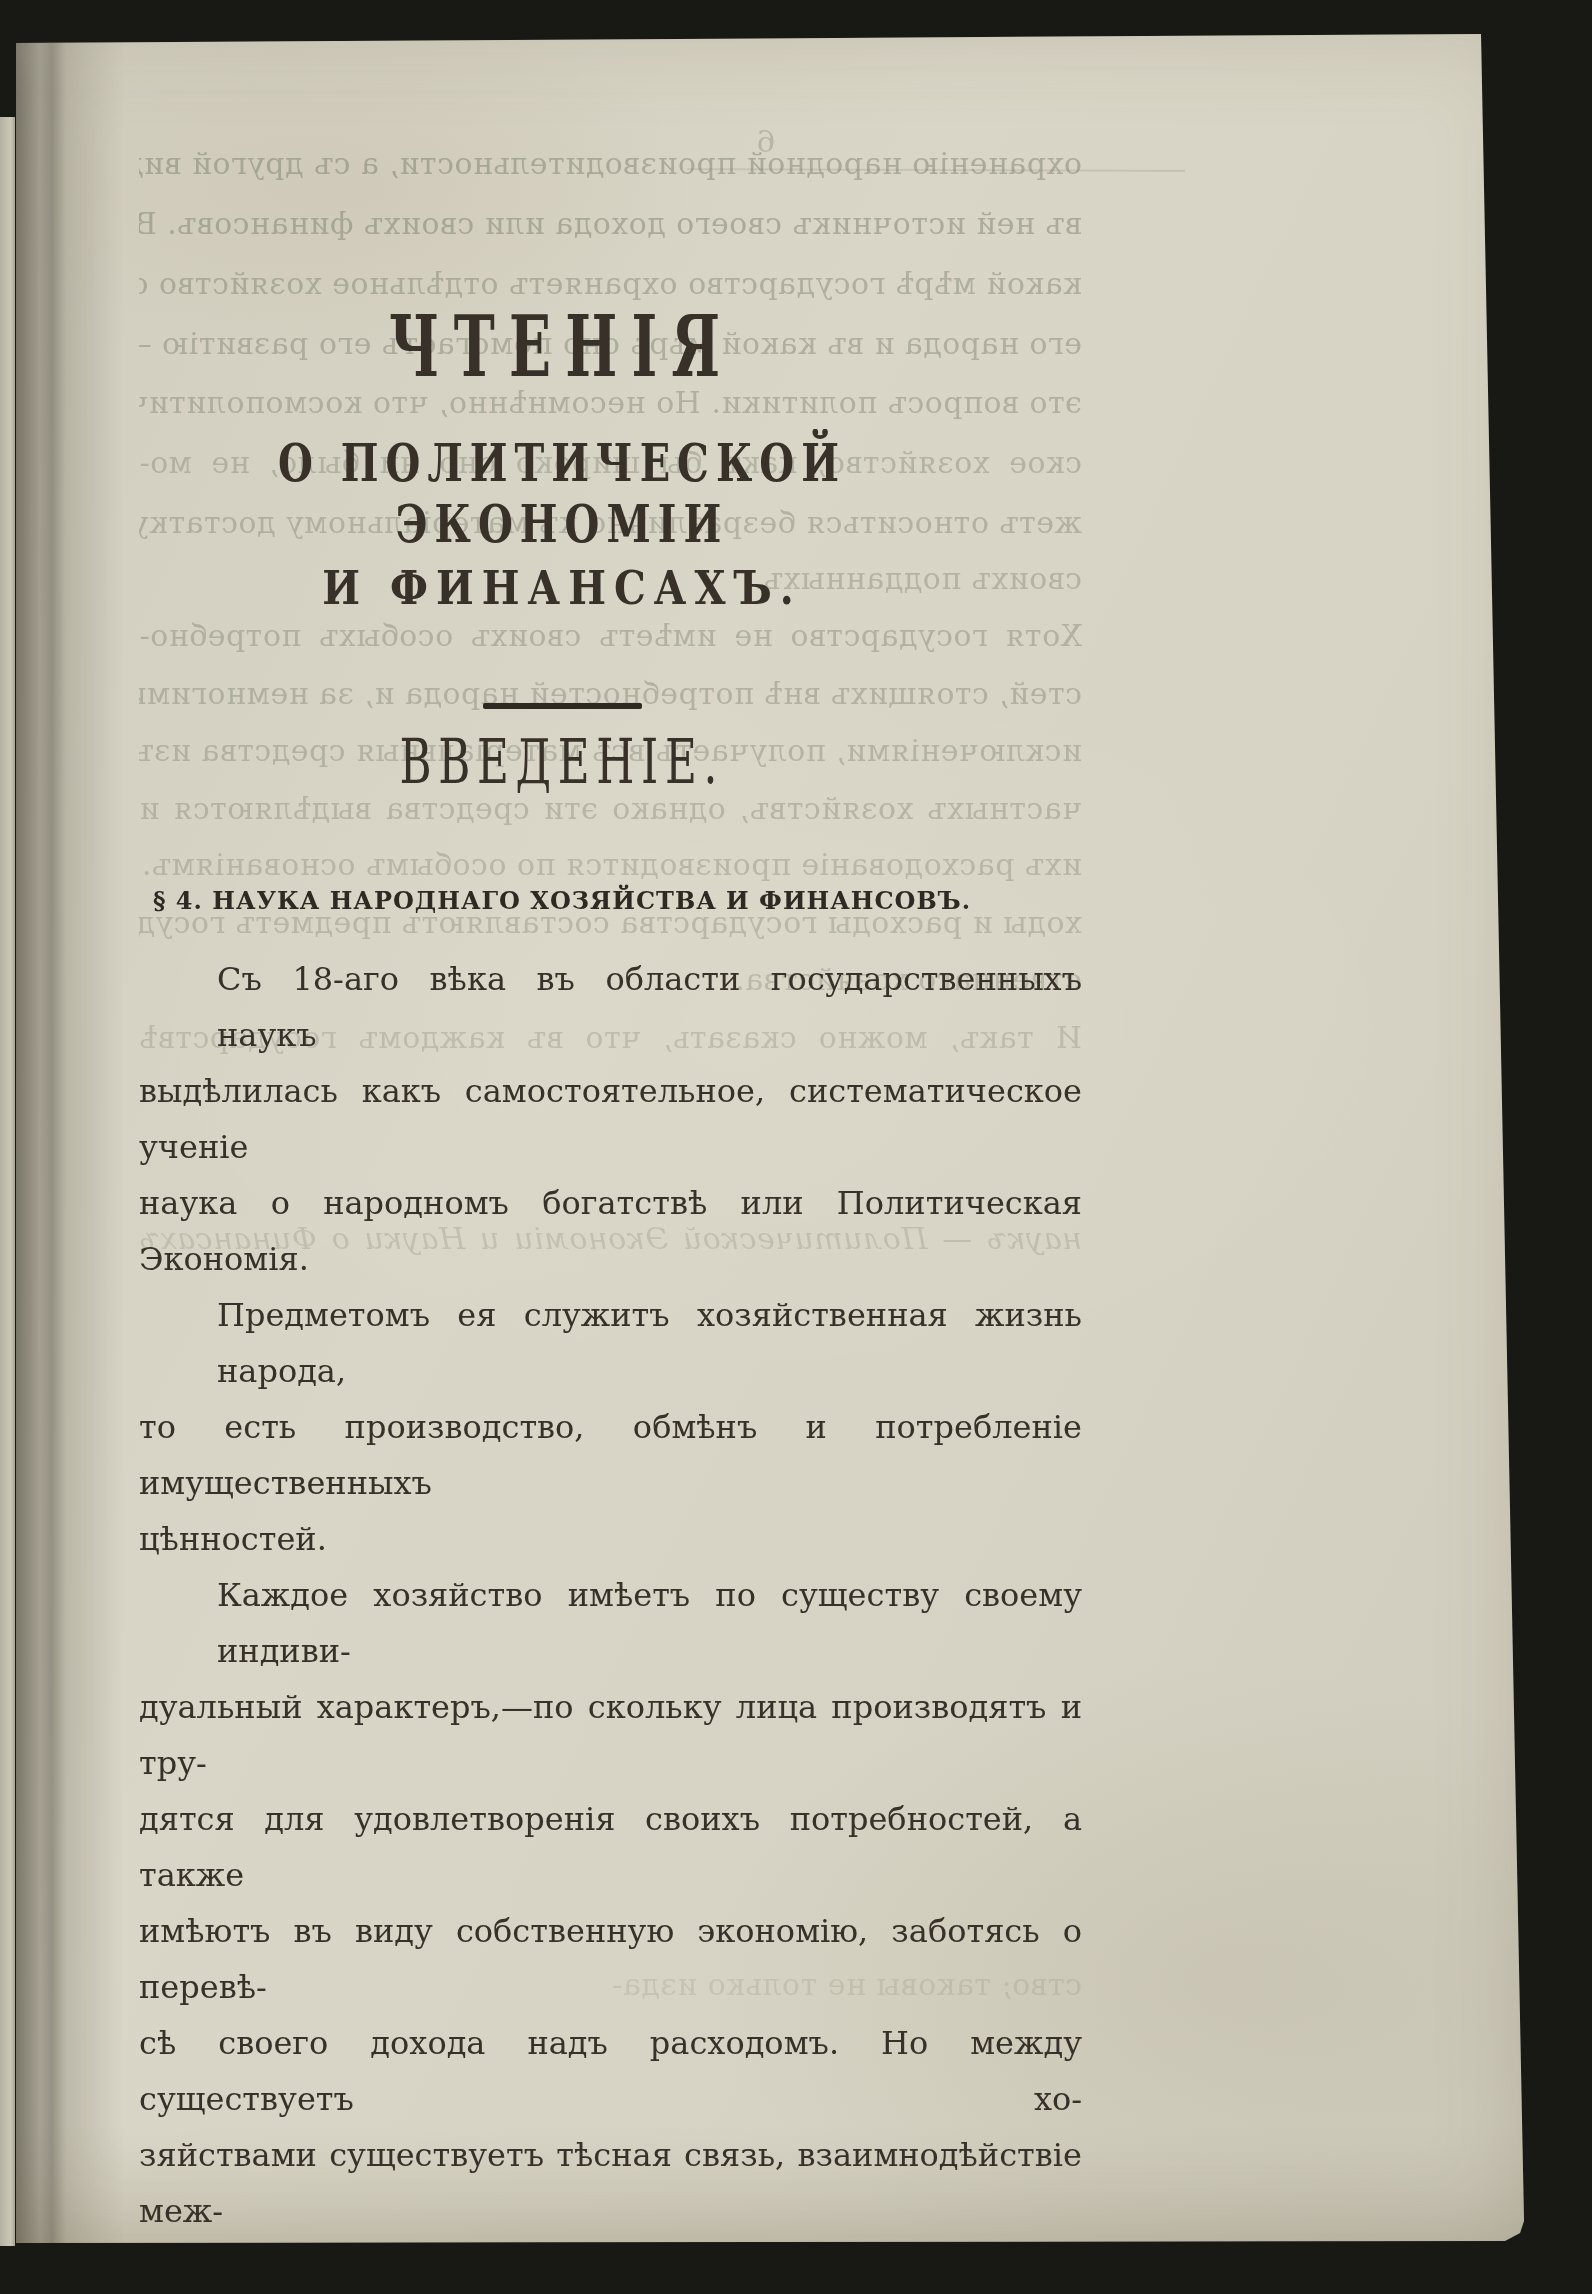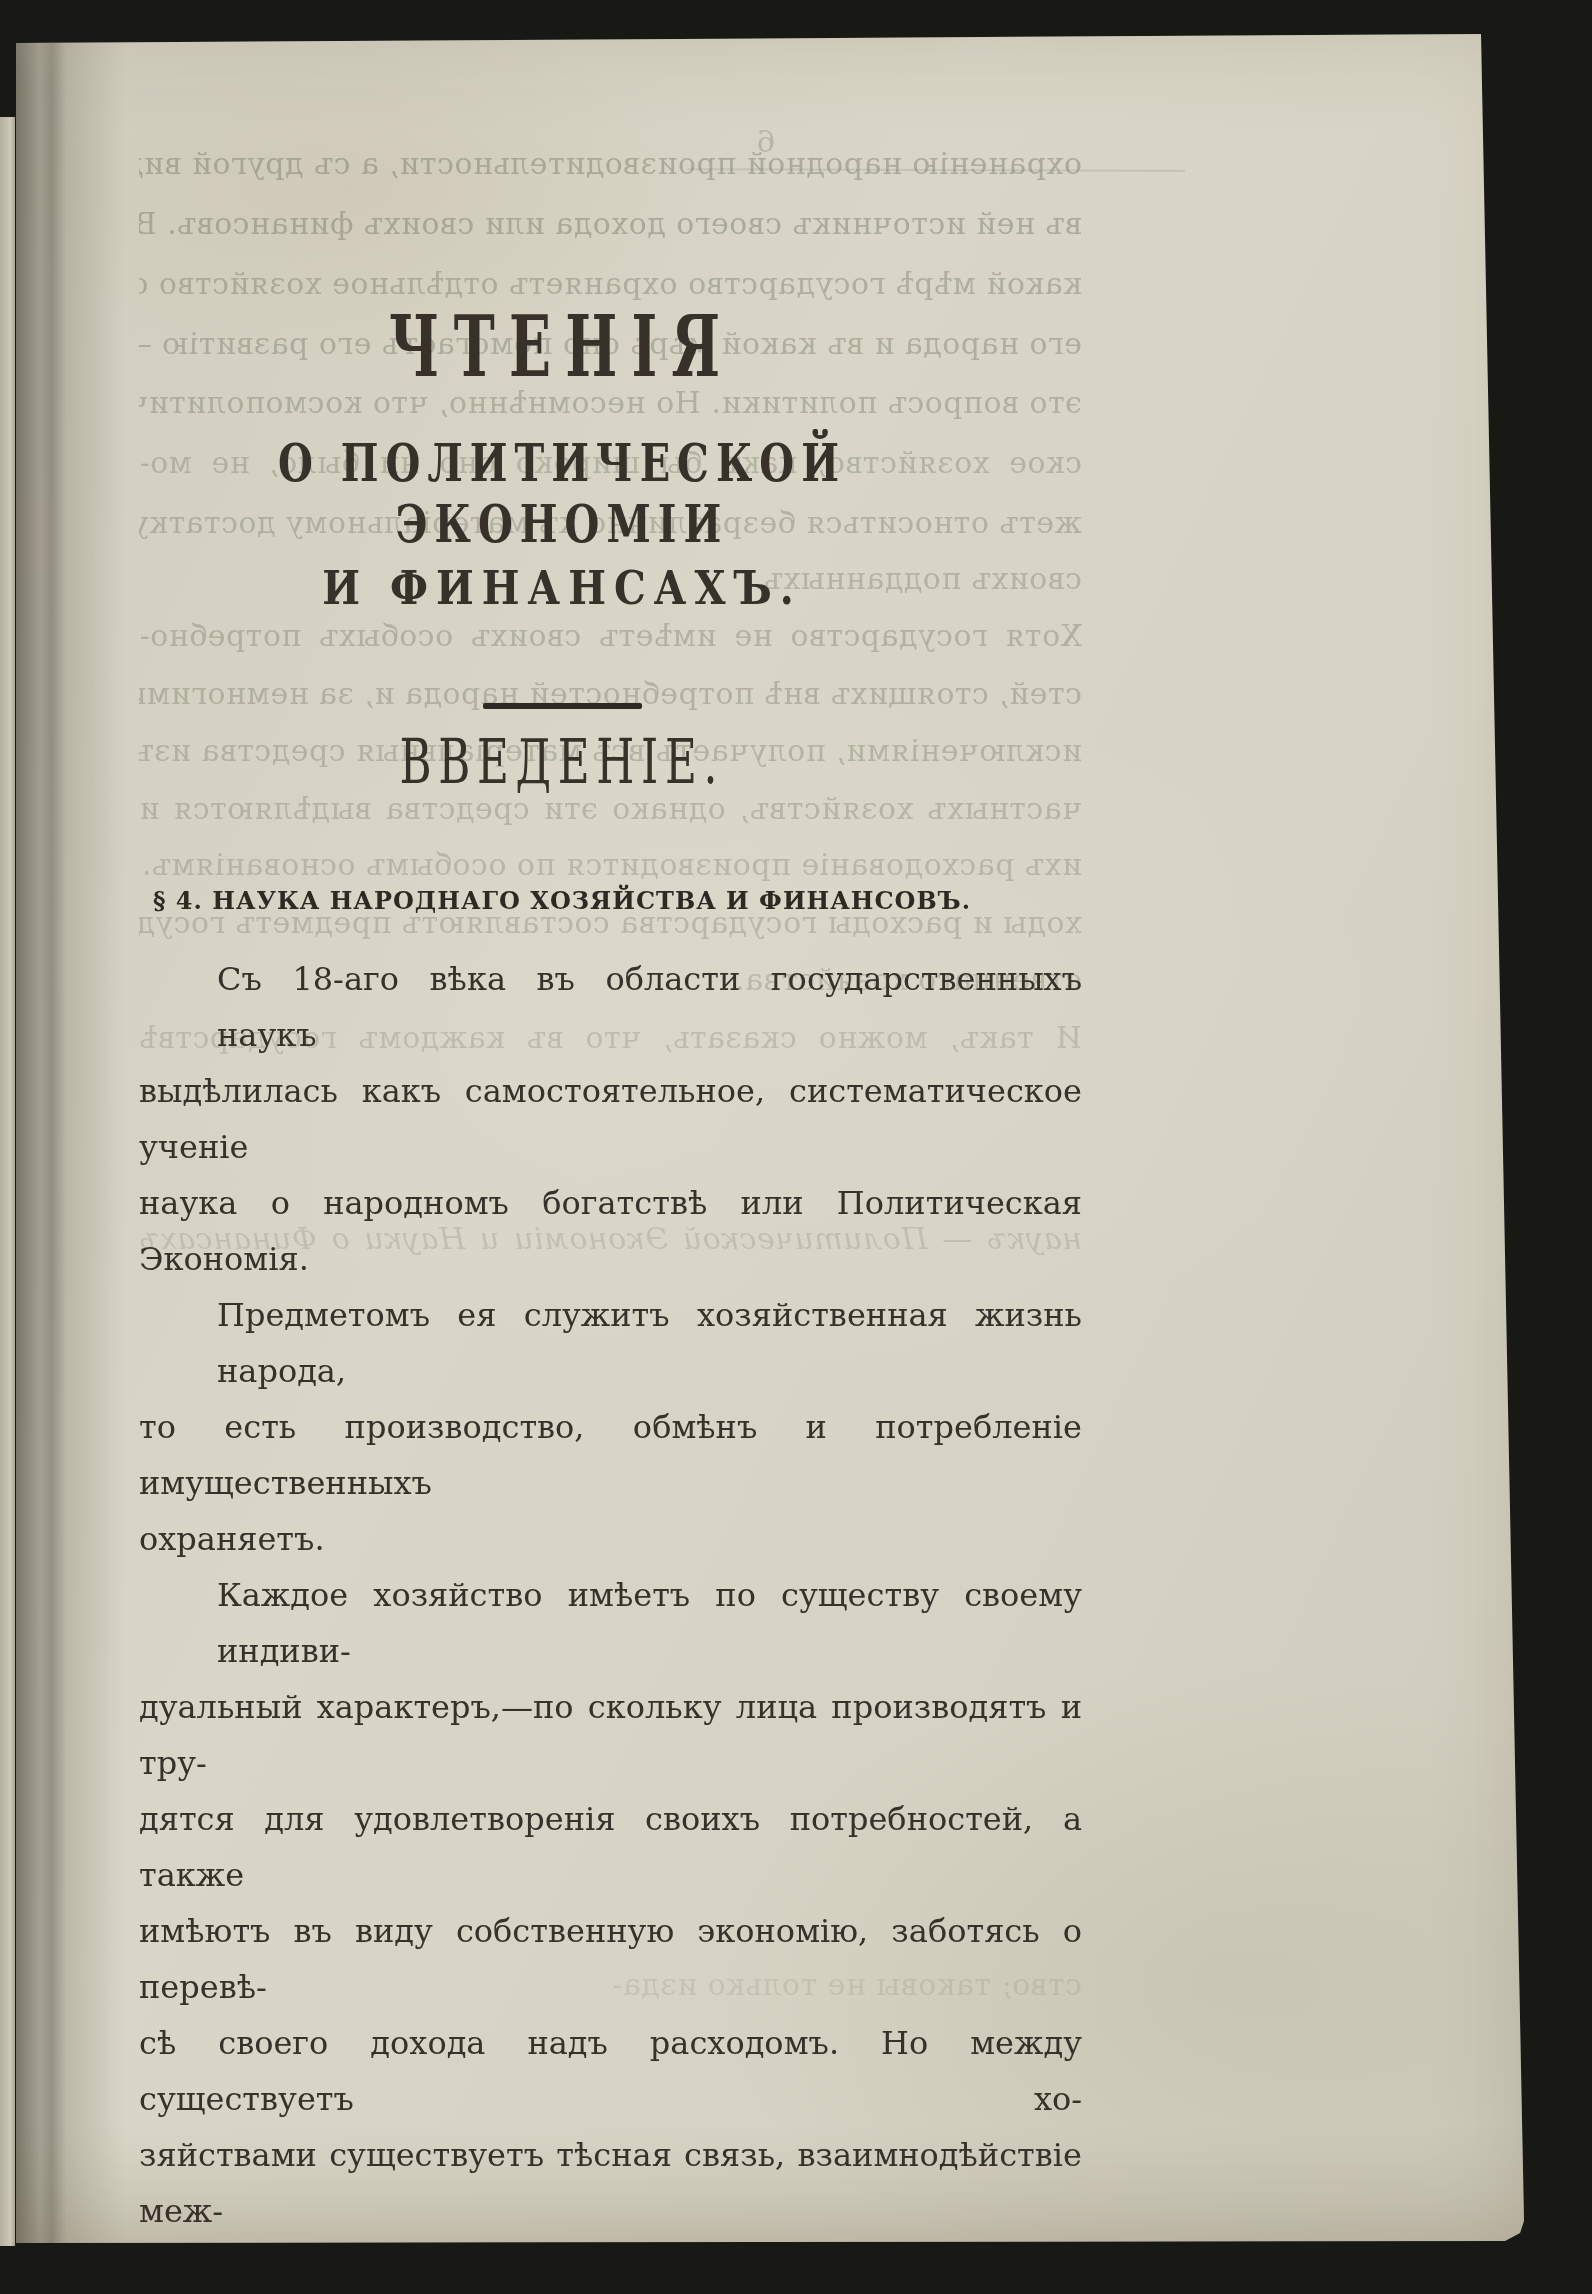--- a/index.html
+++ b/index.html
@@ -136,21 +136,21 @@
     <h2 class="head-block intro"><span class="stretch">ВВЕДЕНІЕ.</span></h2>
 
     <h3 class="head-block par-heading">§ 4.  НАУКА НАРОДНАГО ХОЗЯЙСТВА И ФИНАНСОВЪ.</h3>
 
     <div class="body-text" id="body-text">
         <div class="bline indent"><span>Съ 18-аго вѣка въ области государственныхъ наукъ</span></div>
         <div class="bline"><span>выдѣлилась какъ самостоятельное, систематическое ученіе</span></div>
         <div class="bline"><span>наука о народномъ богатствѣ или Политическая Экономія.</span></div>
         <div class="bline indent"><span>Предметомъ ея служитъ хозяйственная жизнь народа,</span></div>
         <div class="bline"><span>то есть производство, обмѣнъ и потребленіе имущественныхъ</span></div>
-        <div class="bline nojust"><span>охраняетъ.</span></div>
+        <div class="bline nojust"><span>цѣнностей.</span></div>
         <div class="bline indent"><span>Каждое хозяйство имѣетъ по существу своему индиви-</span></div>
         <div class="bline"><span>дуальный характеръ,—по скольку лица производятъ и тру-</span></div>
         <div class="bline"><span>дятся для удовлетворенія своихъ потребностей, а также</span></div>
         <div class="bline"><span>имѣютъ въ виду собственную экономію, заботясь о перевѣ-</span></div>
         <div class="bline"><span>сѣ своего дохода надъ расходомъ. Но между существуетъ хо-</span></div>
         <div class="bline"><span>зяйствами существуетъ тѣсная связь, взаимнодѣйствіе меж-</span></div>
         <div class="bline"><span>ду всѣми производящими и потребляющими, между спросомъ</span></div>
       </div>
   </div>
 

